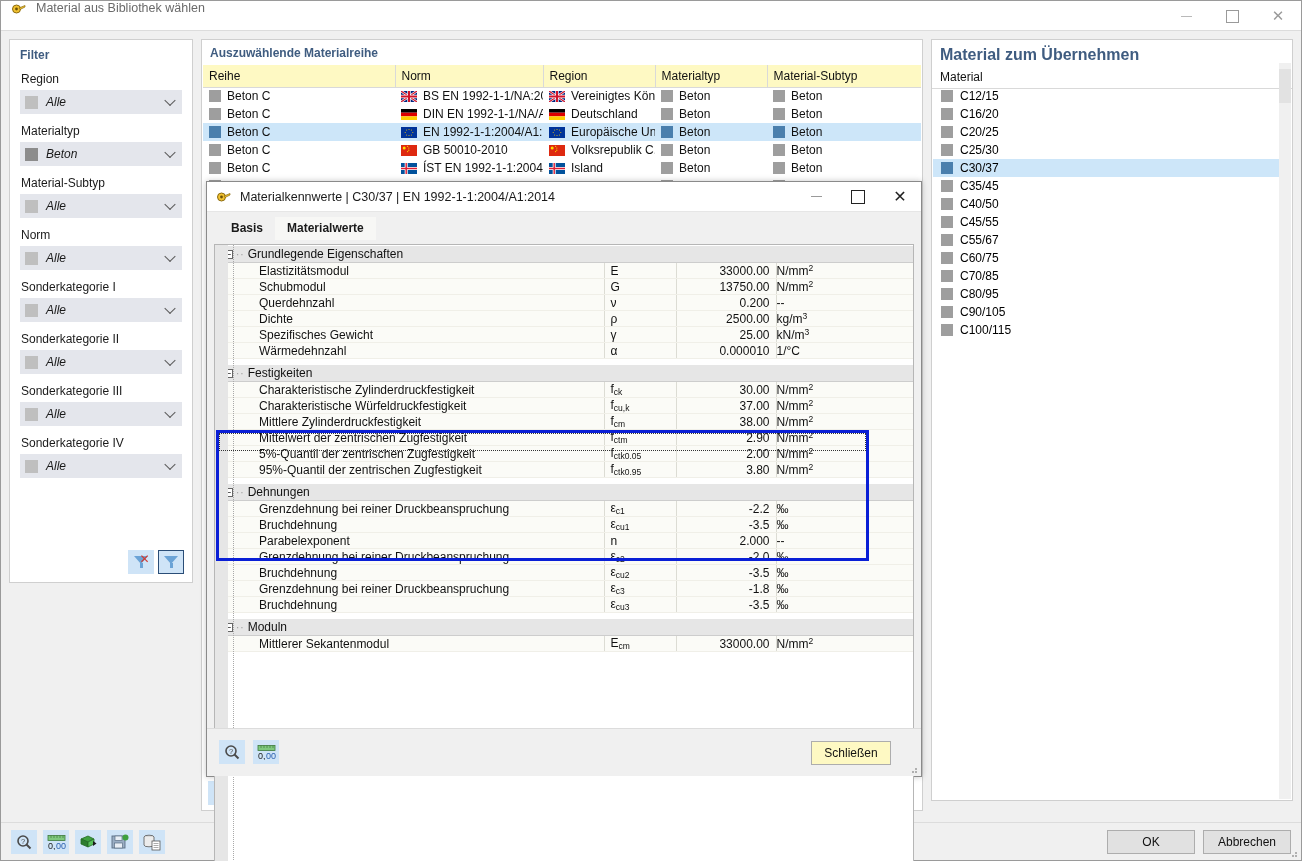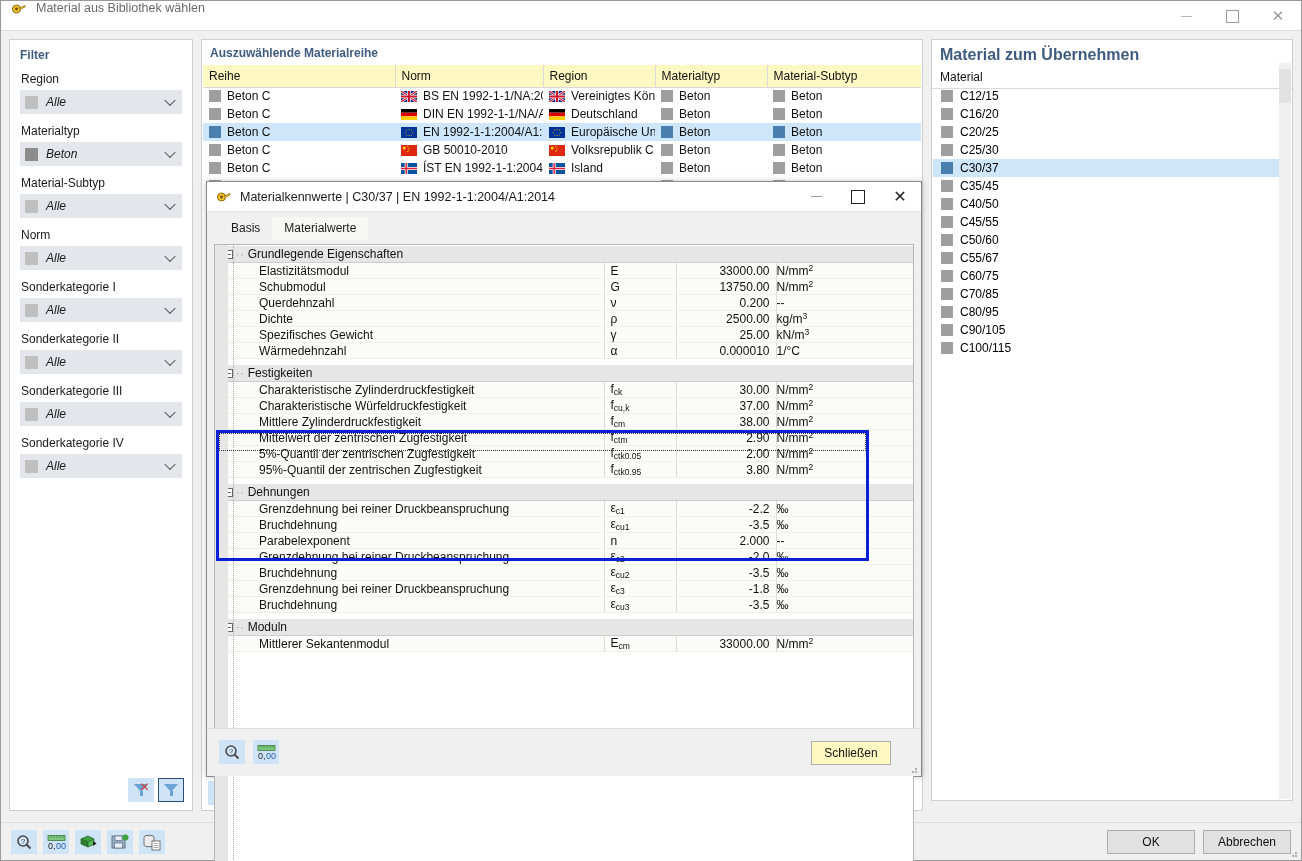--- a/index.html
+++ b/index.html
@@ -43,21 +43,21 @@
   .win-btn.close { font-size: 15px; color: #9a9a9a; font-family: "DejaVu Sans", sans-serif; }
 
   
   .content {
     position: absolute; left: 0; top: 30px; width: 1300px; height: 791px;
     background: #f0f0f0;
   }
 
   
   .filter-pane {
-    position: absolute; left: 8px; top: 8px; width: 184px; height: 772px;
+    position: absolute; left: 8px; top: 8px; width: 184px; height: 544px;
     background: #ffffff; border: 1px solid #cfcfcf;
     padding: 8px 10px;
   }
   .pane-caption {
     color: #3f5c80; font-weight: bold; font-size: 12px; margin-bottom: 10px;
   }
   .flabel { font-size: 12px; color: #1a1a1a; margin: 10px 0 4px 1px; }
   .fcombo {
     height: 24px; background: #e4e6ec; border: 1px solid #e4e6ec;
     display: flex; align-items: center; padding: 0 4px; position: relative; font-style: italic;
@@ -186,21 +186,21 @@
   .inner-title .ic { width: 16px; height: 16px; margin: 0 8px 0 9px; position: relative; }
   .inner-title .t { font-size: 12.5px; color: #1a1a1a; }
   .inner-wc { margin-left: auto; display: flex; }
   .iwin-btn { width: 42px; height: 30px; display: flex; align-items: center; justify-content: center; }
   .iwin-btn.min::after { content: ""; width: 11px; height: 1px; background: #9a9a9a; display: block; }
   .iwin-btn.max::after { content: ""; width: 12px; height: 12px; border: 1.4px solid #222; display: block; }
   .iwin-btn.close { font-size: 16px; color: #222; font-family: "DejaVu Sans", sans-serif; }
 
   .tabs { display: flex; padding: 7px 0 0 12px; height: 28px; align-items: flex-end; }
   .tab {
-    padding: 4px 12px 5px 12px; font-size: 12px; color: #1a1a1a;
+    padding: 4px 12px 5px 12px; font-size: 12px; color: #1a1a1a; font-weight: bold;
   }
   .tab.active { background: #f7f7f5; }
 
   .prop-area {
     position: absolute; left: 7px; top: 62px; right: 7px; height: 658px;
     background: #fff; border: 1px solid #b6b6b6; overflow: hidden;
   }
   .prop-scroll { position: absolute; left: 0; top: 0; right: 0; bottom: 0; }
 
   table.props { border-collapse: collapse; width: 100%; table-layout: fixed; }
@@ -696,24 +696,20 @@
             <span class="sqgrey"></span>
             <span>C35/45</span>
           </div>
           <div class="mat-row">
             <span class="sqgrey"></span>
             <span>C40/50</span>
           </div>
           <div class="mat-row">
             <span class="sqgrey"></span>
             <span>C45/55</span>
-          </div>
-          <div class="mat-row">
-            <span class="sqgrey"></span>
-            <span>C50/60</span>
           </div>
           <div class="mat-row">
             <span class="sqgrey"></span>
             <span>C55/67</span>
           </div>
           <div class="mat-row">
             <span class="sqgrey"></span>
             <span>C60/75</span>
           </div>
           <div class="mat-row">

